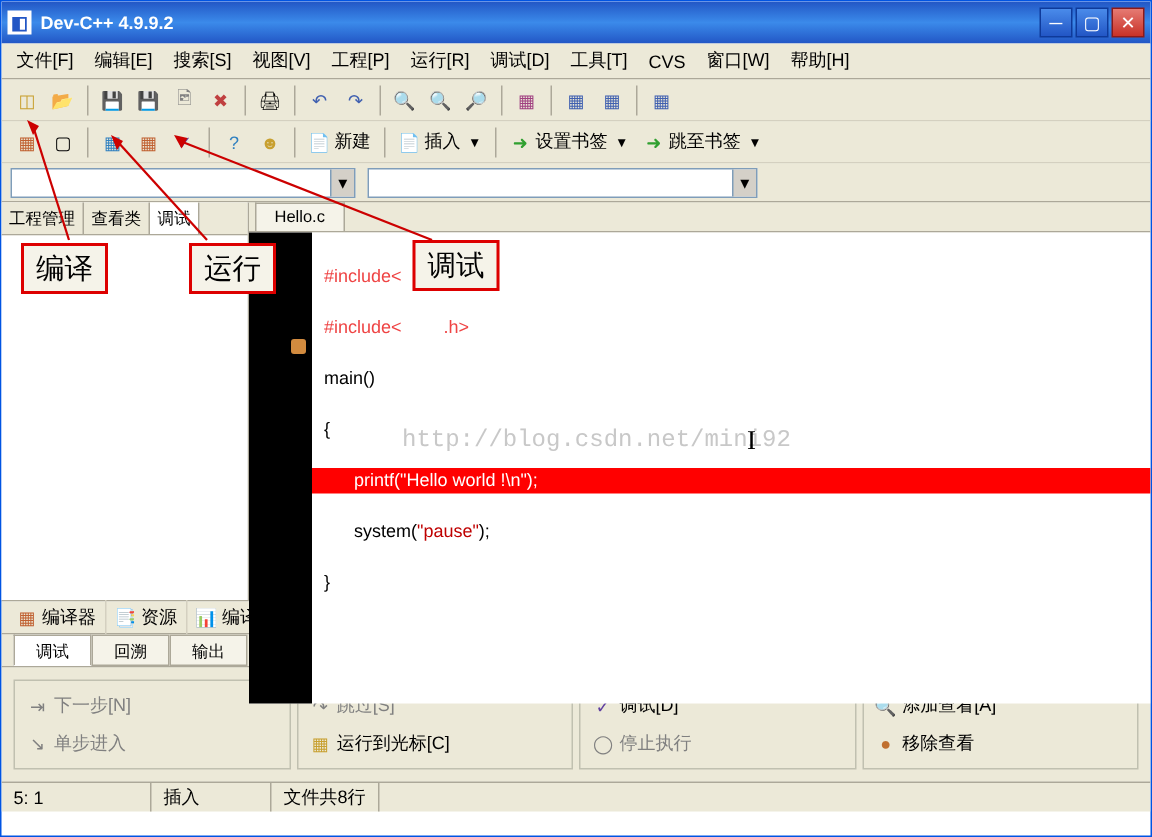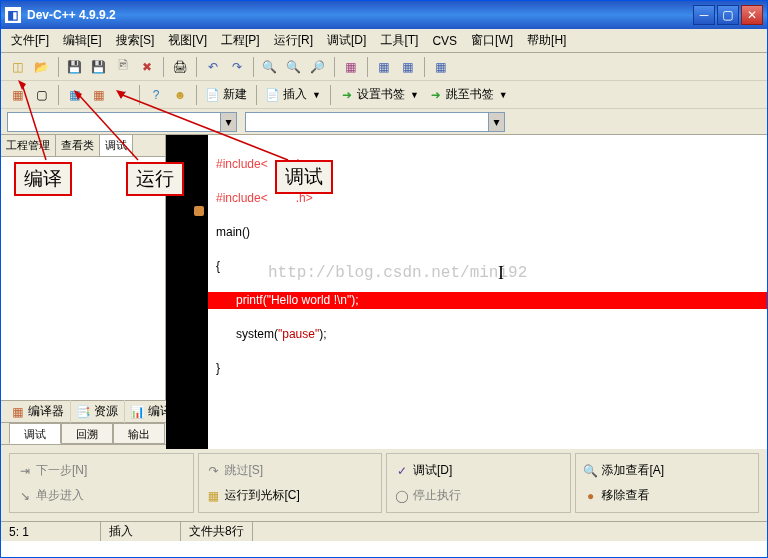--- a/index.html
+++ b/index.html
@@ -200,20 +200,23 @@
 <div class="main">
   <div class="left-panel">
     <div class="left-tabs">
       <div class="ltab">工程管理</div>
       <div class="ltab">查看类</div>
       <div class="ltab active">调试</div>
     </div>
     <div class="left-body"></div>
   </div>
   <div class="editor-area">
+    <div class="file-tabs">
+      <div class="file-tab">Hello.c</div>
+    </div>
     <div class="editor-body">
       <div class="gutter">
         <div class="bp-mark" style="top:71px"></div>
       </div>
       <div class="code">
 <div class="code-line"><span class="g1">#include&lt;</span><span class="g1" style="visibility:hidden">stdio.</span><span class="g1">h&gt;</span></div>
 <div class="code-line"><span class="g1">#include&lt;</span><span class="g1" style="visibility:hidden">stdlib</span><span class="g1">.h&gt;</span></div>
 <div class="code-line">main()</div>
 <div class="code-line">{</div>
 <div class="code-line hl">      printf("Hello world !\n");</div>

